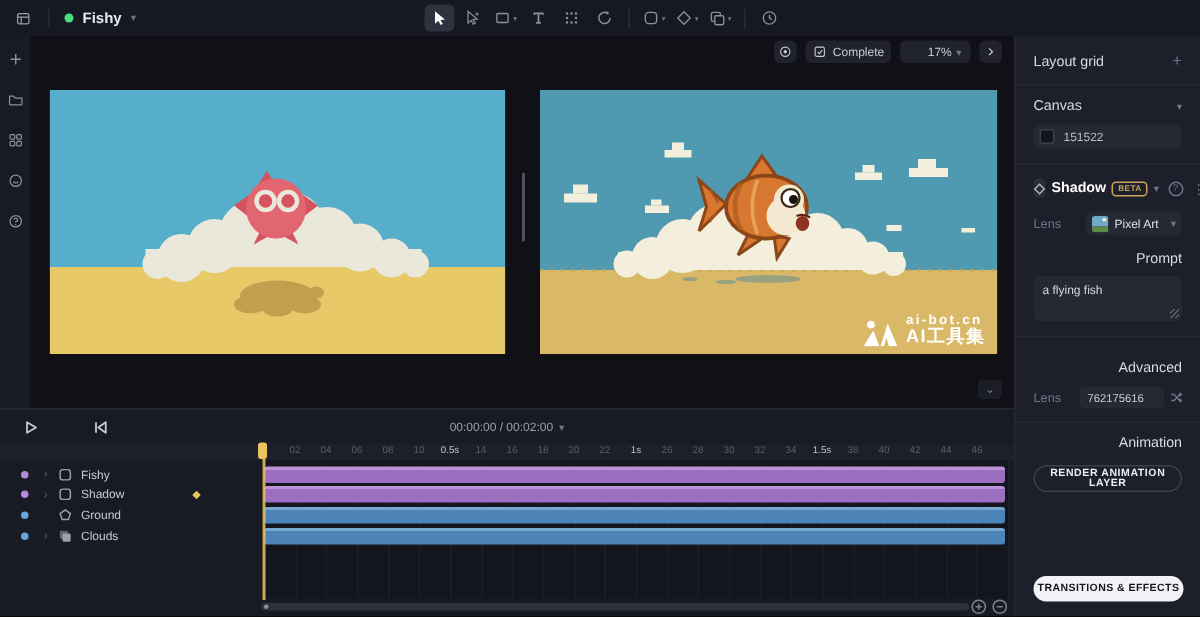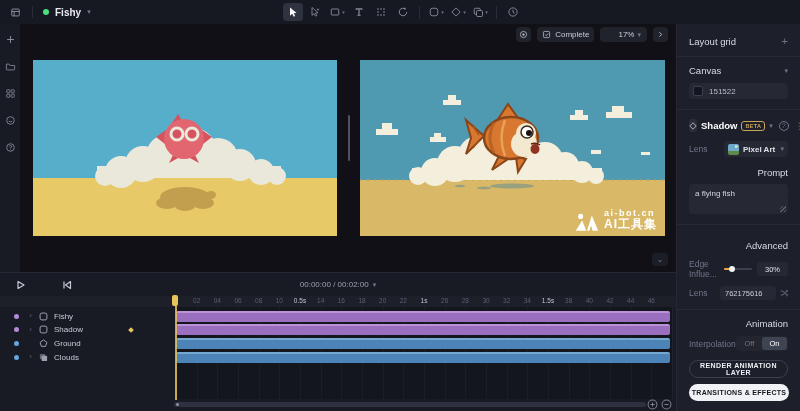--- a/index.html
+++ b/index.html
@@ -59,21 +59,21 @@
 .prism-head { display:flex; align-items:center; gap:4px; }
 .prism-icon { width:13px; height:13px; border-radius:3px; background:#2b2e3a; display:flex; align-items:center; justify-content:center; color:#aeb2bf; }
 .prism-icon svg { width:8px; height:8px; }
 .prism-title { color:#fff; font-size:9.5px; font-weight:bold; }
 .beta { color:var(--c-gold); border:1px solid var(--c-gold); border-radius:3px; font-size:5.5px; font-weight:bold; padding:1px 3px; letter-spacing:.3px; }
 .prism-head-right { margin-left:auto; display:flex; align-items:center; gap:6px; color:var(--c-muted); }
 .help-circle { width:10px; height:10px; border:1px solid var(--c-muted); border-radius:50%; font-size:6.5px; display:flex; align-items:center; justify-content:center; cursor:pointer; }
 .kebab { font-size:9px; cursor:pointer; letter-spacing:0; }
 .lens-select { width:64px; height:16px; background:var(--c-bginput); border-radius:4px; display:flex; align-items:center; gap:4px; padding:0 4px; cursor:pointer; }
 .lens-thumb { width:11px; height:11px; border-radius:2px; overflow:hidden; flex:none; }
-.lens-val { color:#dfe1e8; font-size:8px; flex:1;font-weight:bold; }
+.lens-val { color:#dfe1e8; font-size:8px; flex:1; }
 .slider { position:relative; width:28px; height:8px; cursor:pointer; }
 .strack { position:absolute; left:0; right:0; top:3px; height:2px; border-radius:1px; background:#3c404d; }
 .sfill { position:absolute; left:0; top:3px; height:2px; border-radius:1px; background:var(--c-accent); }
 .sknob { position:absolute; top:1px; width:6px; height:6px; border-radius:50%; background:#f2f3f7; }
 .val-box { width:31px; height:14px; background:var(--c-bginput); border-radius:3px; color:#dfe1e8; font-size:7.5px; display:flex; align-items:center; justify-content:center; }
 .prompt-area { margin-top:6px; height:30px; background:var(--c-bginput); border-radius:4px; padding:5px 6px; color:#d4d6e0; font-size:8px; position:relative; }
 .resize-handle { position:absolute; right:2px; bottom:2px; width:6px; height:6px; background:
   repeating-linear-gradient(135deg, transparent 0 1.5px, #5a5e6c 1.5px 2.5px); }
 .seed-wrap { display:flex; align-items:center; gap:4px; }
 .seed-input { width:56px; height:14px; background:var(--c-bginput); border-radius:3px; color:#c9ccd6; font-size:7.5px; display:flex; align-items:center; padding:0 5px; }
@@ -433,51 +433,33 @@
           <span class="chev">▾</span>
         </div>
       </div>
       <div class="rp-h" style="margin-top:10px;">Prompt</div>
       <div class="prompt-area">
         <span>a flying fish</span>
         <span class="resize-handle"></span>
       </div>
       <div class="rp-section-divider" style="margin:10px -12px 0;"></div>
       <div class="rp-h" style="margin-top:15px;">Advanced</div>
-      <div class="rp-row" style="margin-top:8px;">
-        <span class="rp-label">Edge Influe...</span>
-        <div style="display:flex;align-items:center;gap:5px;">
-          <div class="slider">
-            <div class="strack"></div>
-              <div class="sfill" style="width: 30%;"></div>
-              <div class="sknob" style="left: calc(30% - 3px);"></div>
-          </div>
-          <span class="val-box">30%</span>
-        </div>
-      </div>
       <div class="rp-row" style="margin-top:7px;">
         <span class="rp-label">Lens</span>
         <div class="seed-wrap">
           <span class="seed-input">762175616</span>
           <span class="shuffle">
             <svg viewBox="0 0 10 10" fill="none" stroke="currentColor" stroke-width="1.1">
                 <path d="M1 2.5h2.5L8 7.5H9.5M1 7.5h2.5L8 2.5H9.5M8 1l1.5 1.5L8 4M8 6l1.5 1.5L8 9"></path>
               </svg>
           </span>
         </div>
       </div>
       <div class="rp-section-divider" style="margin:9px -12px 0;"></div>
       <div class="rp-h" style="margin-top:8px;">Animation</div>
-      <div class="rp-row" style="margin-top:7px;">
-        <span class="rp-label">Interpolation</span>
-        <div class="segmented">
-          <span class="seg-opt">Off</span>
-          <span class="seg-opt on">On</span>
-        </div>
-      </div>
       <button class="render-btn">RENDER ANIMATION LAYER</button>
     </div>
 
     <button class="transitions-btn">TRANSITIONS &amp; EFFECTS</button>
   </section>
 
   <section class="timeline">
     <div class="transport">
       <span class="tr-btn play">
         <svg viewBox="0 0 10 10" fill="none" stroke="currentColor" stroke-width="1.2">

